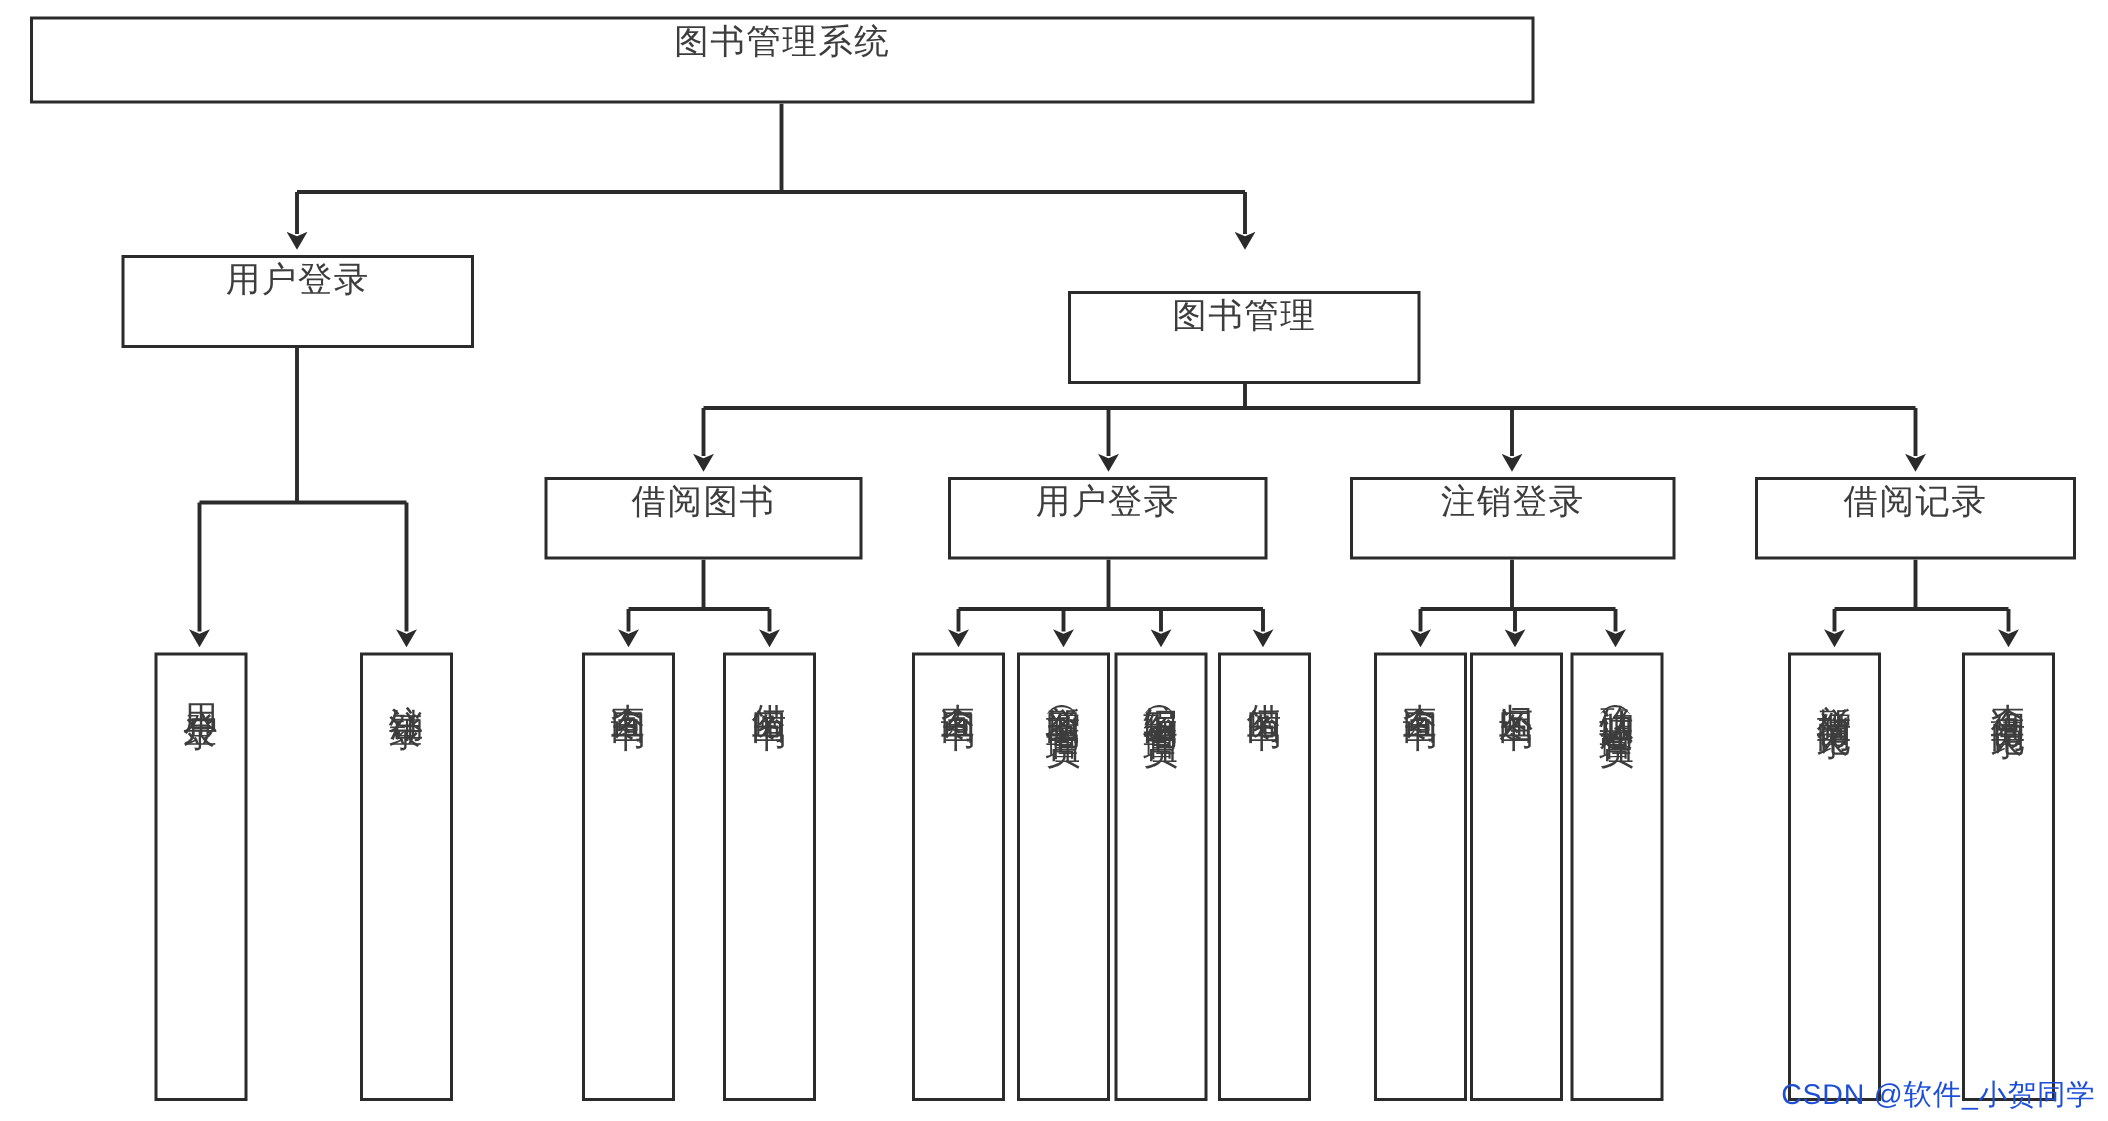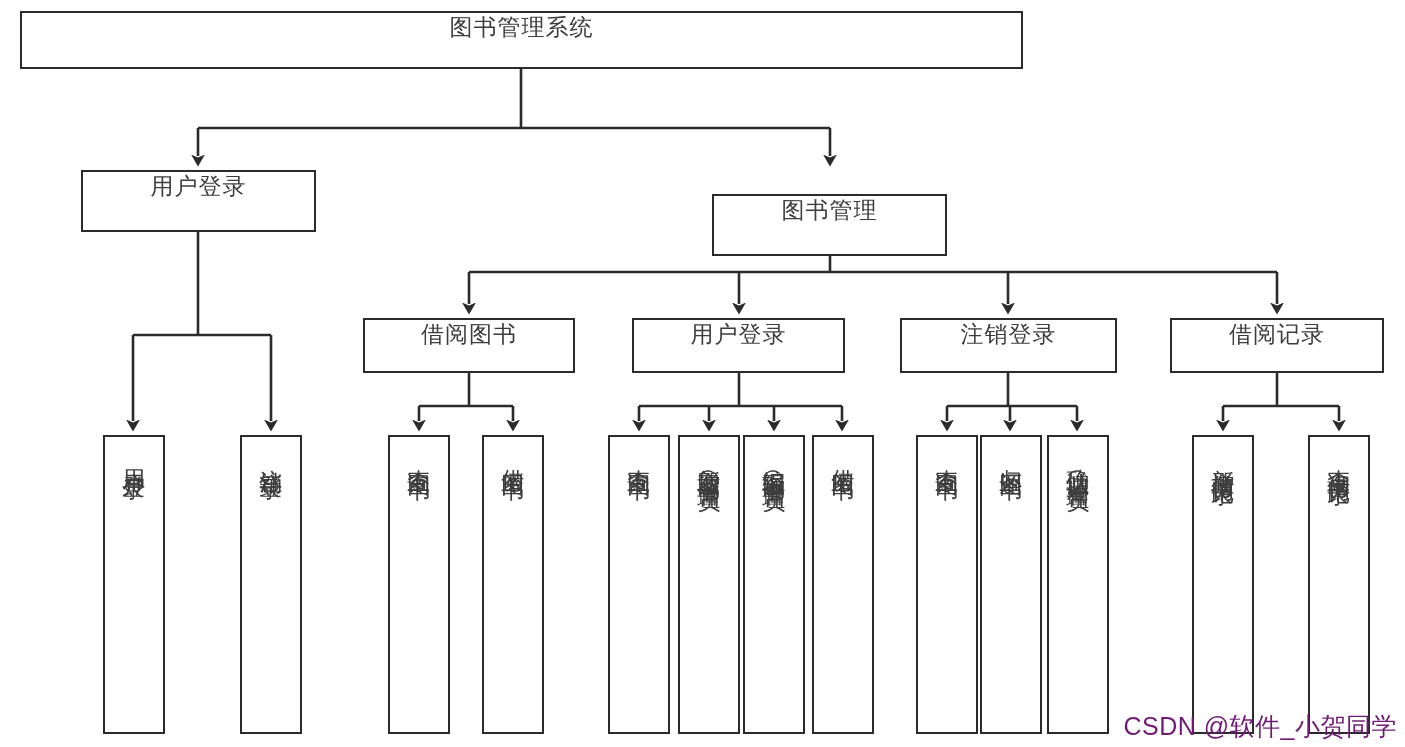--- a/index.html
+++ b/index.html
@@ -58,22 +58,22 @@
     line-height:1.06;
     letter-spacing:3px;
     white-space:nowrap;
     display:block;
   }
   
   #watermark{
     position:absolute;
     right:8px;
     bottom:4px;
-    color:#701a75;
-    font-size:25px;
+    color:#1d4ed8;
+    font-size:19px;
     letter-spacing:0.5px;
     z-index:6;
     white-space:nowrap;
     user-select:none;
   }
 </style>
 </head>
 <body>
 
 <div id="canvas">

